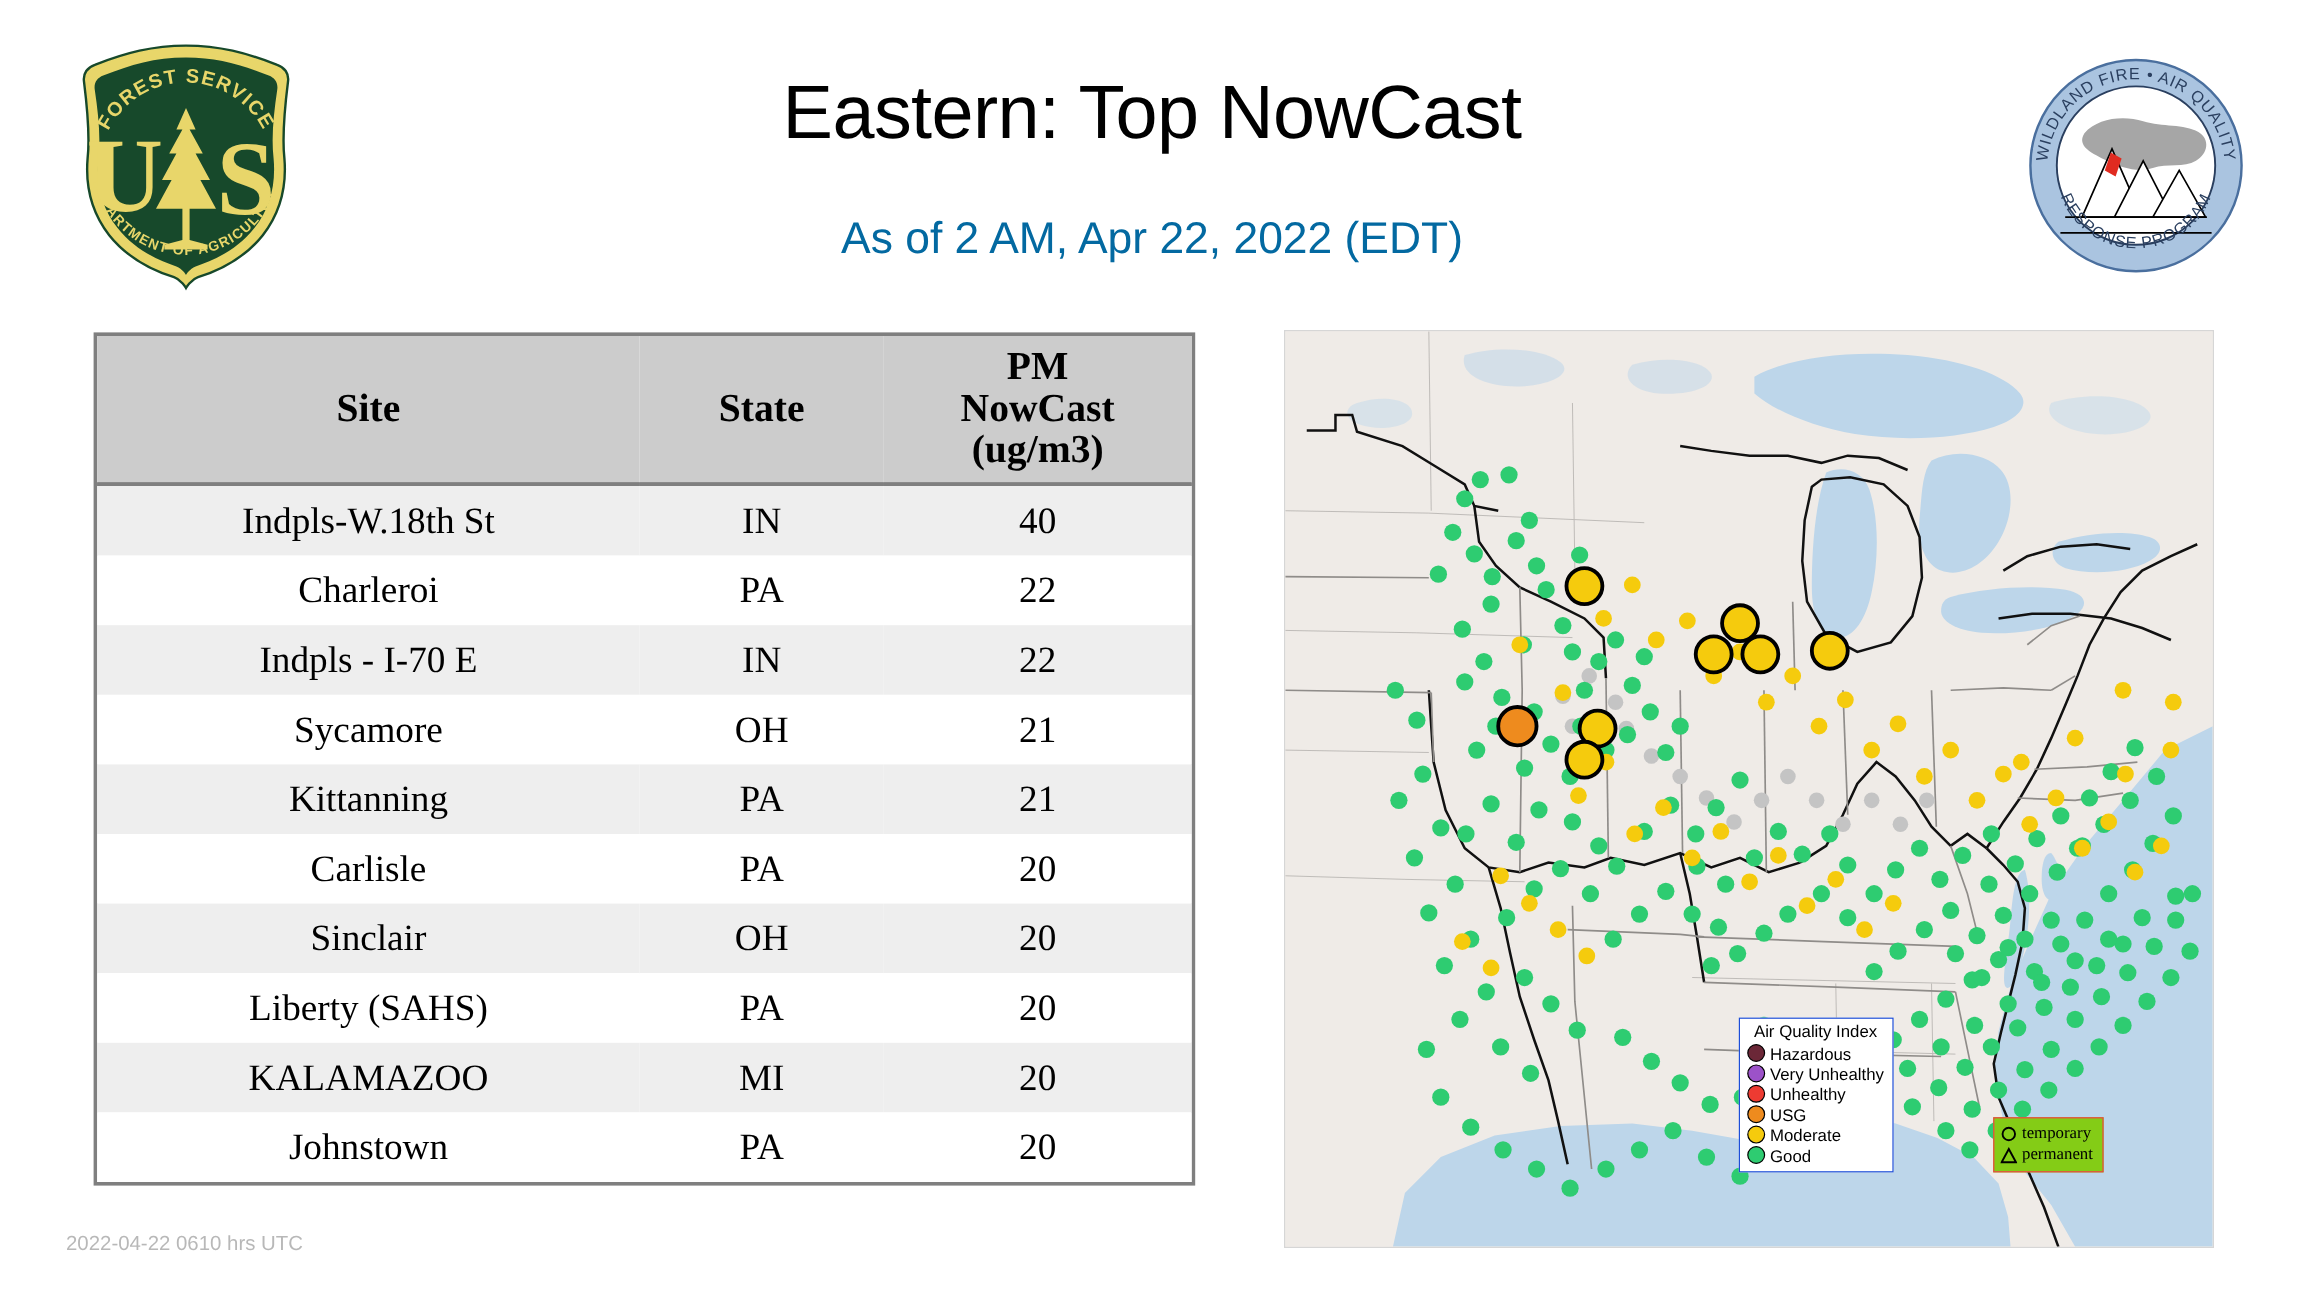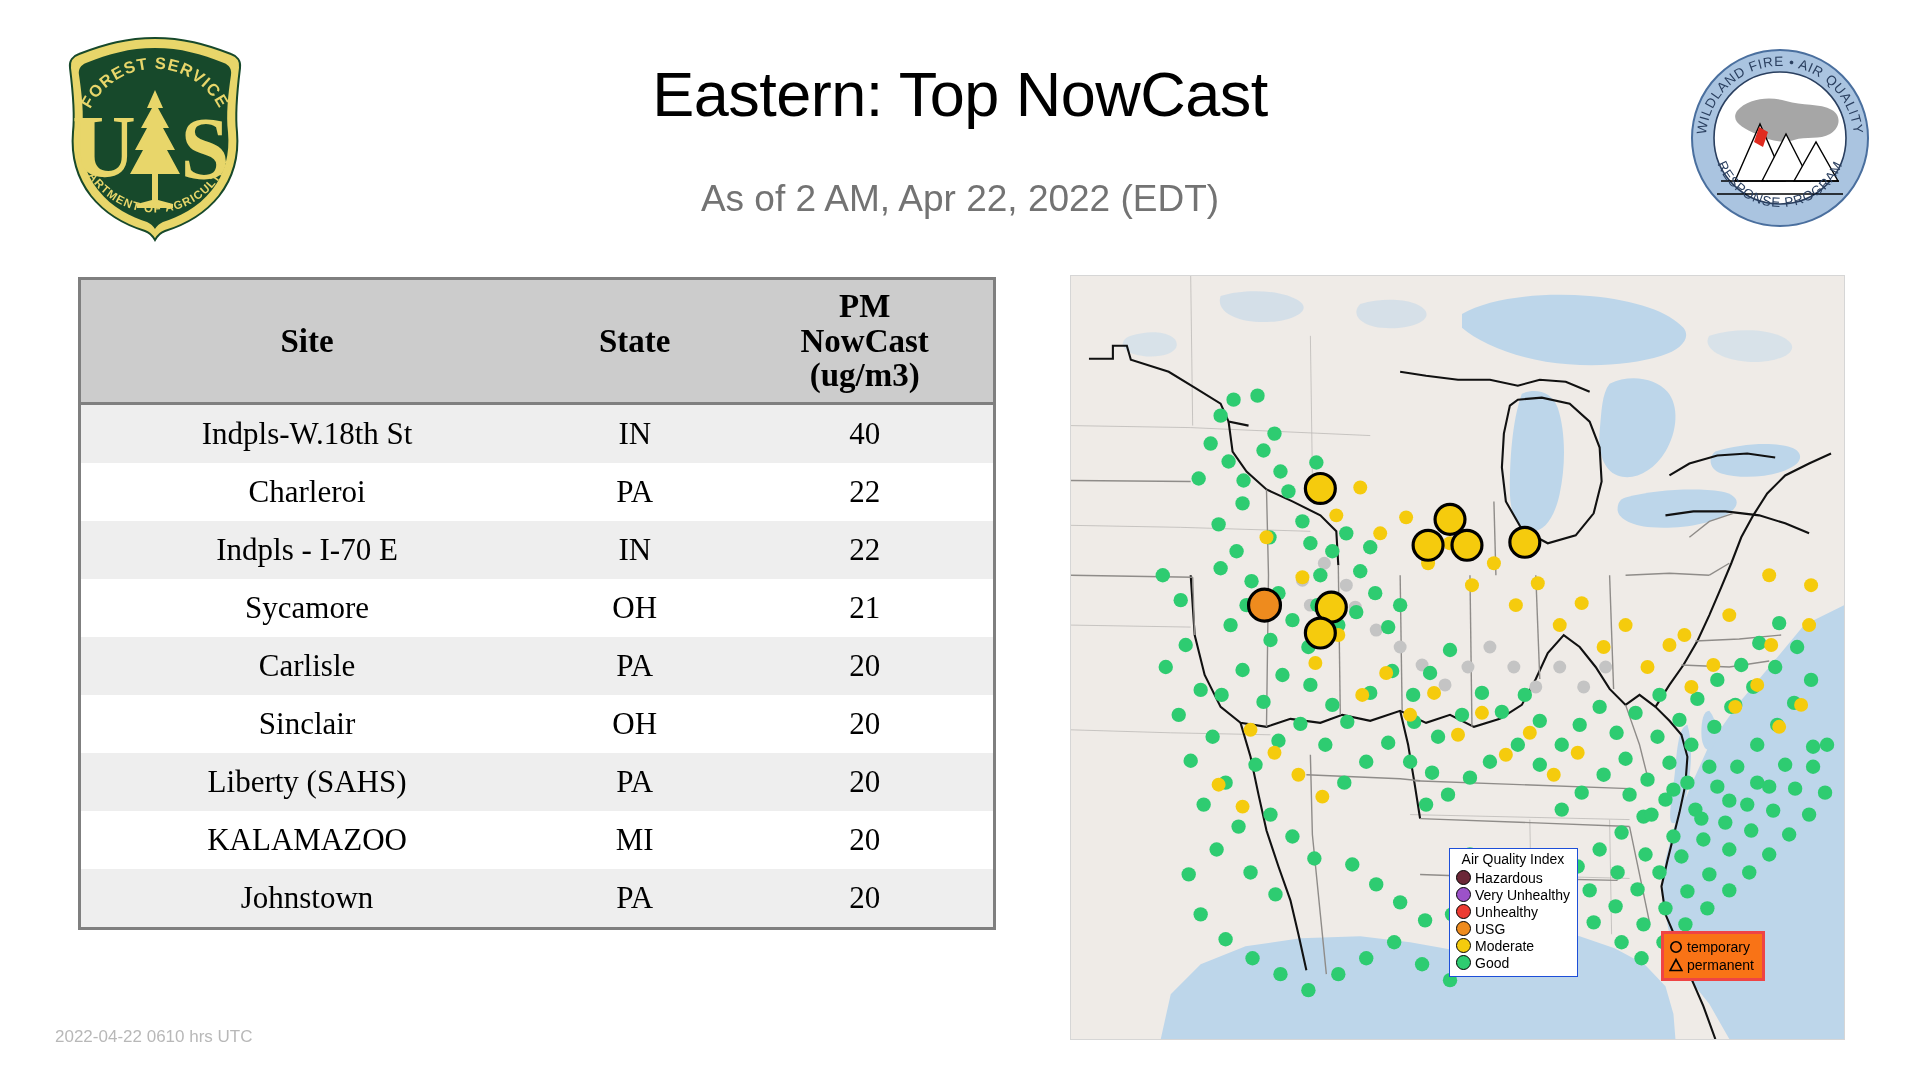--- a/index.html
+++ b/index.html
@@ -31,21 +31,21 @@
   }
   #slide-subtitle {
     position: absolute;
     left: 360px;
     top: 178px;
     width: 1200px;
     text-align: center;
     font-family: "Liberation Sans", sans-serif;
     font-size: 37px;
     font-weight: 400;
-    color: #737373;
+    color: #0369a1;
     white-space: nowrap;
   }
 
   
   #usfs-logo {
     position: absolute;
     left: 55px;
     top: 28px;
     width: 200px;
     height: 215px;
@@ -163,24 +163,24 @@
     width: 13px;
     height: 13px;
     border-radius: 50%;
     border: 1.4px solid #000000;
     flex: 0 0 auto;
   }
   #symbol-legend {
     position: absolute;
     left: 590px;
     top: 655px;
-    background: #f97316;
-    border: 3px solid #ef4444;
+    background: #84cc16;
+    border: 1px solid #ef4444;
     padding: 4px 8px 4px 5px;
-    font-family: Liberation Sans, sans-serif;
+    font-family: Liberation Serif, serif;
     font-size: 14px;
     color: #000000;
     line-height: 1.0;
   }
   #symbol-legend .sym-row {
     display: flex;
     align-items: center;
     gap: 4px;
     height: 18px;
     white-space: nowrap;
@@ -291,20 +291,25 @@
           <td>22</td>
         </tr>
         <tr>
           <td>Indpls - I-70 E</td>
           <td>IN</td>
           <td>22</td>
         </tr>
         <tr>
           <td>Sycamore</td>
           <td>OH</td>
+          <td>21</td>
+        </tr>
+        <tr>
+          <td>Kittanning</td>
+          <td>PA</td>
           <td>21</td>
         </tr>
         <tr>
           <td>Carlisle</td>
           <td>PA</td>
           <td>20</td>
         </tr>
         <tr>
           <td>Sinclair</td>
           <td>OH</td>

